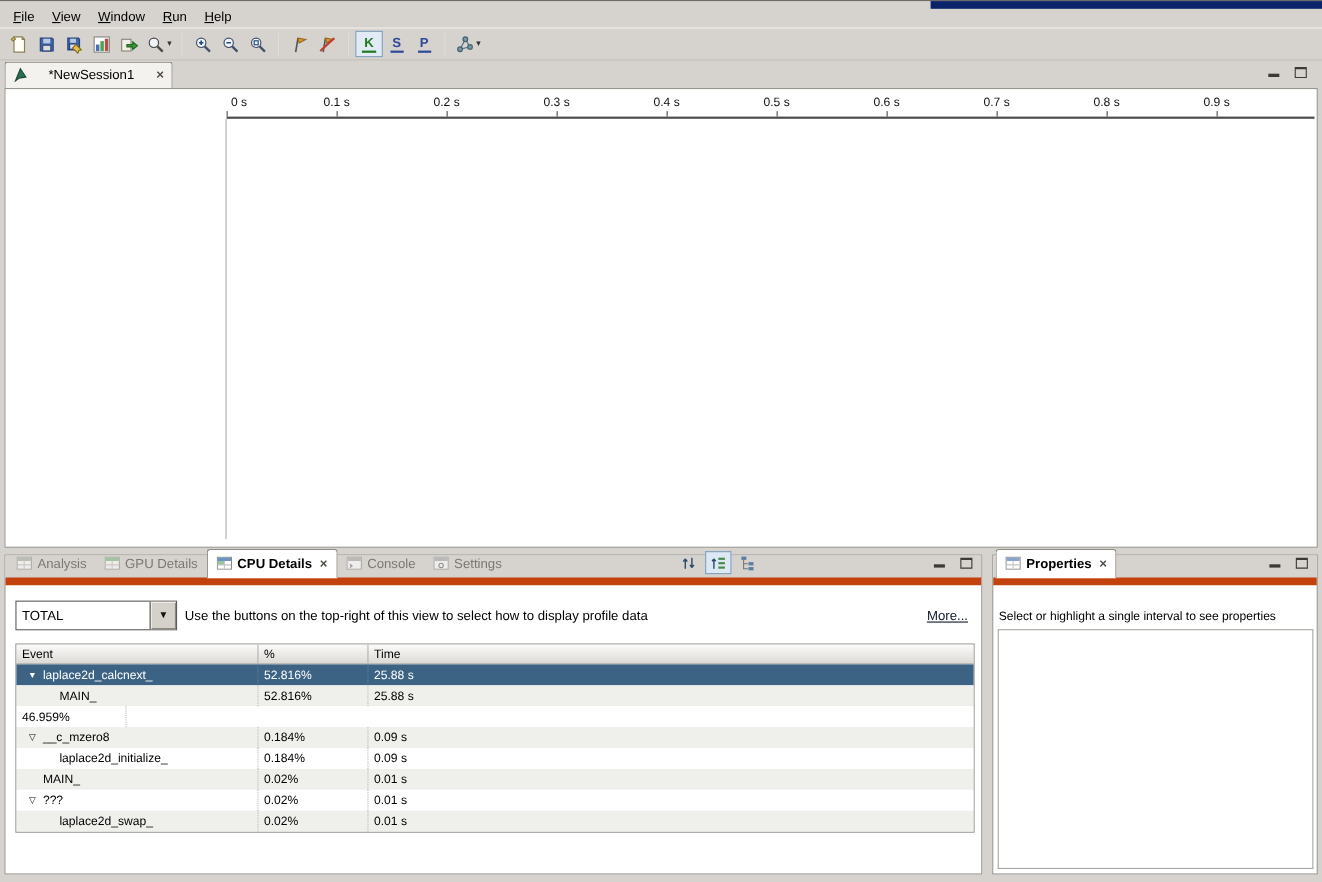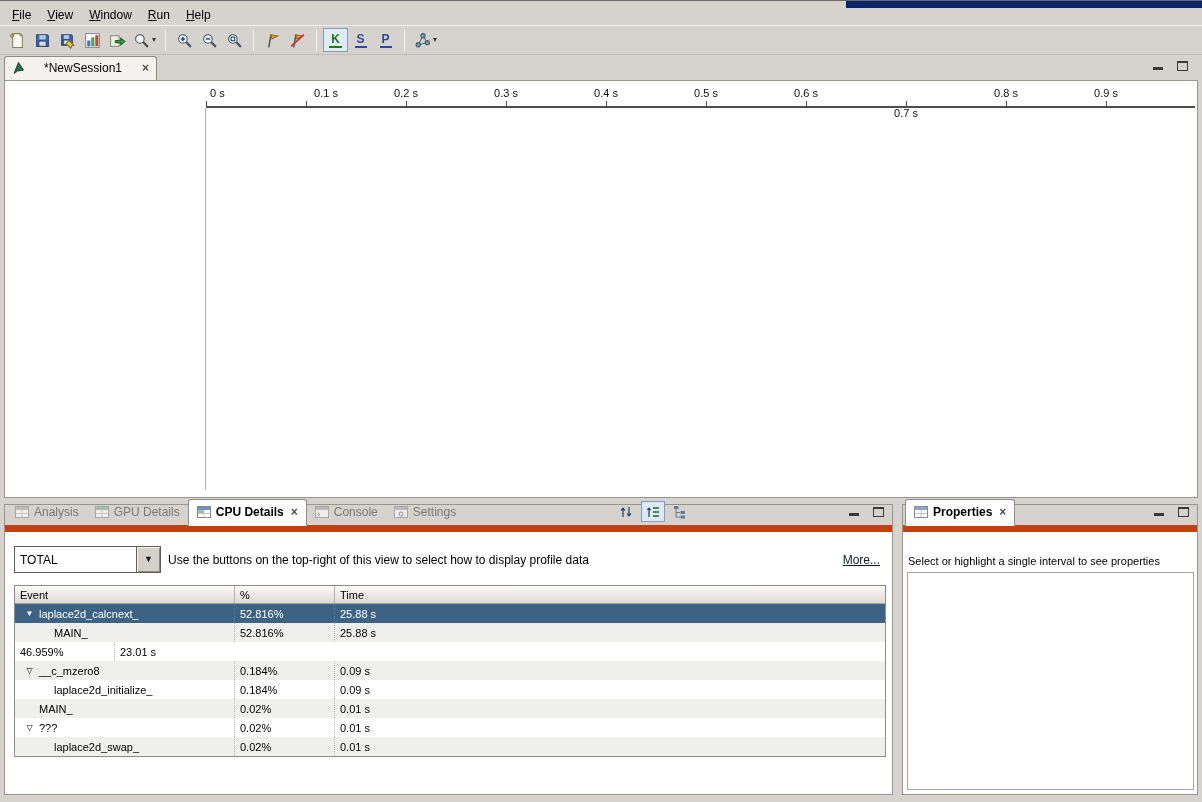--- a/index.html
+++ b/index.html
@@ -259,27 +259,27 @@
     <span class="wbtn">
         <span class="glyph-max"></span>
       </span>
   </div>
 </div>
 
 <div id="editor">
   <div id="ruler-line"></div>
   <div>
     <span class="rlabel" style="left:205px;">0 s</span>
-    <span class="rlabel centered" style="left:301px;margin-left:20px;">0.1 s</span>
+    <span class="rlabel centered" style="left:301px;">0.1 s</span>
     <span class="rlabel centered" style="left:401px;">0.2 s</span>
     <span class="rlabel centered" style="left:501px;">0.3 s</span>
     <span class="rlabel centered" style="left:601px;">0.4 s</span>
     <span class="rlabel centered" style="left:701px;">0.5 s</span>
     <span class="rlabel centered" style="left:801px;">0.6 s</span>
-    <span class="rlabel centered" style="left:901px;margin-top:20px;">0.7 s</span>
+    <span class="rlabel centered" style="left:901px;">0.7 s</span>
     <span class="rlabel centered" style="left:1001px;">0.8 s</span>
     <span class="rlabel centered" style="left:1101px;">0.9 s</span>
     <span class="rtick" style="left:201px;"></span>
     <span class="rtick" style="left:301px;"></span>
     <span class="rtick" style="left:401px;"></span>
     <span class="rtick" style="left:501px;"></span>
     <span class="rtick" style="left:601px;"></span>
     <span class="rtick" style="left:701px;"></span>
     <span class="rtick" style="left:801px;"></span>
     <span class="rtick" style="left:901px;"></span>
@@ -410,21 +410,20 @@
     <div class="trow alt">
       <div class="td w0">
           <span class="expander"></span>
           <span class="evt child">MAIN_</span>
         </div>
       <div class="td w1">52.816%</div>
       <div class="td w2">25.88 s</div>
     </div>
     <div class="trow">
       <div class="td w1">46.959%</div>
-      <div class="td w2">23.01 s</div>
     </div>
     <div class="trow alt">
       <div class="td w0">
           <span class="expander">▽</span>
           <span class="evt">__c_mzero8</span>
         </div>
       <div class="td w1">0.184%</div>
       <div class="td w2">0.09 s</div>
     </div>
     <div class="trow">

